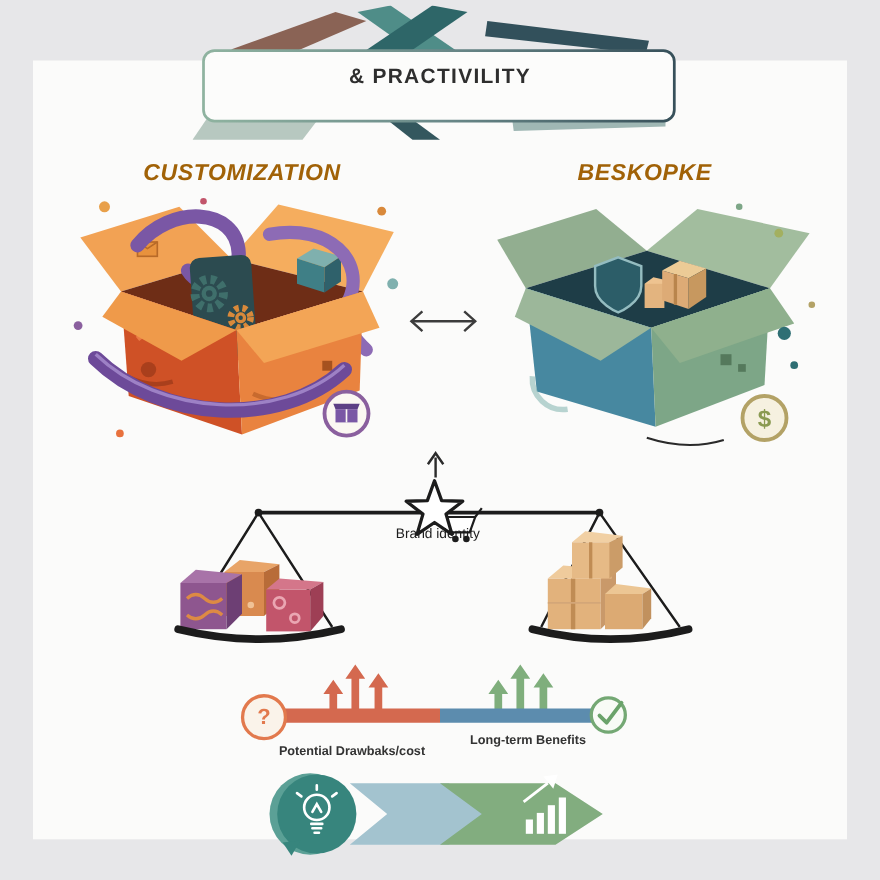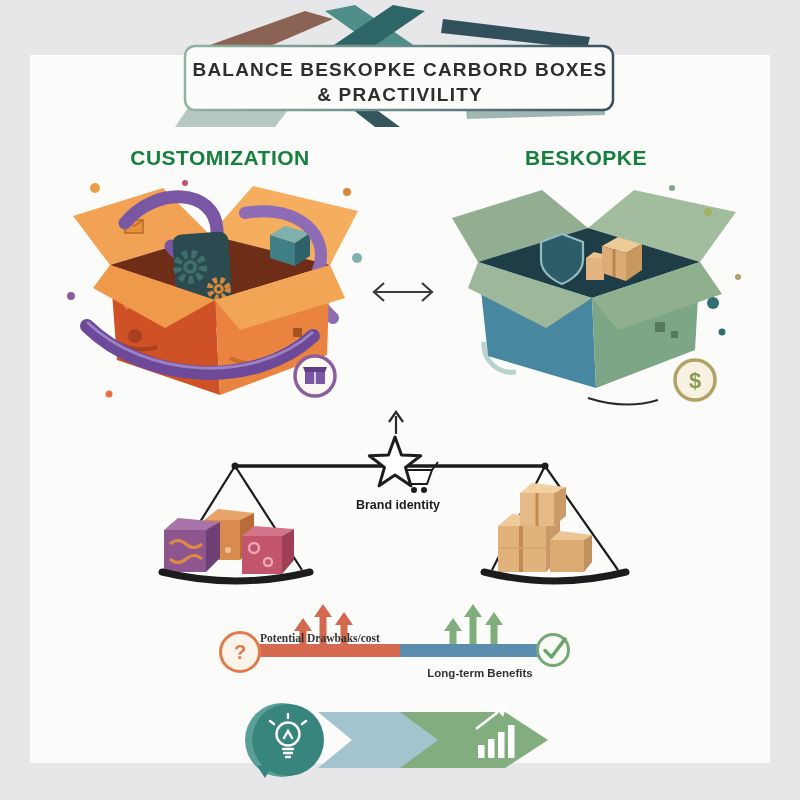--- a/index.html
+++ b/index.html
@@ -2,30 +2,30 @@
 <html><head>
 <meta charset="utf-8">
 <style>
   html,body{margin:0;padding:0;background:#e7e7e9;}
   .stage{position:relative;width:800px;height:800px;background:#e7e7e9;overflow:hidden;
          font-family:"Liberation Sans",sans-serif;color:#2b2b2b;}
   .abs{position:absolute;}
   .panel{left:30px;top:55px;width:740px;height:708px;background:#fbfbfa;}
   .banner-text{left:190px;top:57px;width:420px;text-align:center;line-height:25px;}
   .banner-text .t{font-weight:bold;font-size:19px;letter-spacing:1.2px;color:#2e2e2e;}
-  .heading{font-weight:bold;font-size:21px;letter-spacing:.5px;color:#15803d;text-align:center;}
+  .heading{font-weight:bold;font-size:21px;letter-spacing:.5px;color:#a16207;text-align:center;font-style:italic;}
   .heading-left{left:110px;top:146px;width:220px;}
   .heading-right{left:476px;top:146px;width:220px;}
-  .brand-label{left:318px;top:498px;width:160px;text-align:center;font-weight:bold;font-size:12.5px;color:#1d1d1d;}
+  .brand-label{left:318px;top:478px;width:160px;text-align:center;font-weight:normal;font-size:12.5px;color:#1d1d1d;}
   .bar-left{left:237px;top:644px;width:163px;height:13px;background:#d4694f;border-radius:7px 0 0 7px;}
   .bar-right{left:400px;top:644px;width:158px;height:13px;background:#5c8cae;border-radius:0 7px 7px 0;}
   .q-badge{left:219px;top:631px;width:36px;height:36px;border-radius:50%;border:3px solid #e2794d;
            background:#faf3ea;color:#e2794d;font-weight:bold;font-size:20px;line-height:36px;text-align:center;}
   .bar-label{font-weight:bold;font-size:11.5px;color:#333;text-align:center;}
-  .bar-label-left{left:238px;top:632px;width:164px;font-family:Liberation Serif, serif;}
+  .bar-label-left{left:238px;top:677px;width:164px;}
   .bar-label-right{left:402px;top:667px;width:156px;text-align:center;}
 </style>
 </head>
 <body>
 
 <div class="stage">
 
   <div class="abs panel"></div>
 
   <svg class="abs" style="left:175px;top:5px" width="450" height="130" viewBox="0 0 450 130">
@@ -40,21 +40,20 @@
     <polygon points="150,6 180,0 250,48 218,54" fill="#4f8d88"></polygon>
     <polygon points="218,0 250,6 180,54 150,46" fill="#2e6668"></polygon>
     <polygon points="268,14 415,32 412,44 266,28" fill="#32505b"></polygon>
     <polygon points="15,100 120,96 100,122 0,122" fill="#b7c8c0"></polygon>
     <polygon points="195,100 225,122 200,122 172,100" fill="#34575e"></polygon>
     <polygon points="290,98 430,96 430,110 292,114" fill="#9fb7b4"></polygon>
     <rect x="10" y="41" width="428" height="64" rx="10" fill="#fcfcfb" stroke="url(#bst)" stroke-width="2.5"></rect>
   </svg>
 
   <div class="abs banner-text">
-    <div class="t">BALANCE  BESKOPKE CARBORD BOXES</div>
     <div class="t">&amp; PRACTIVILITY</div>
   </div>
 
   <div class="abs heading heading-left">CUSTOMIZATION</div>
   <div class="abs heading heading-right">BESKOPKE</div>
 
   <svg class="abs" style="left:65px;top:178px" width="300" height="250" viewBox="0 0 300 250">
     <g>
       <polygon points="45,87 145,57 98,10 8,38" fill="#f2a254"></polygon>
       <polygon points="145,57 265,87 293,33 188,8" fill="#f5ad5e"></polygon>

